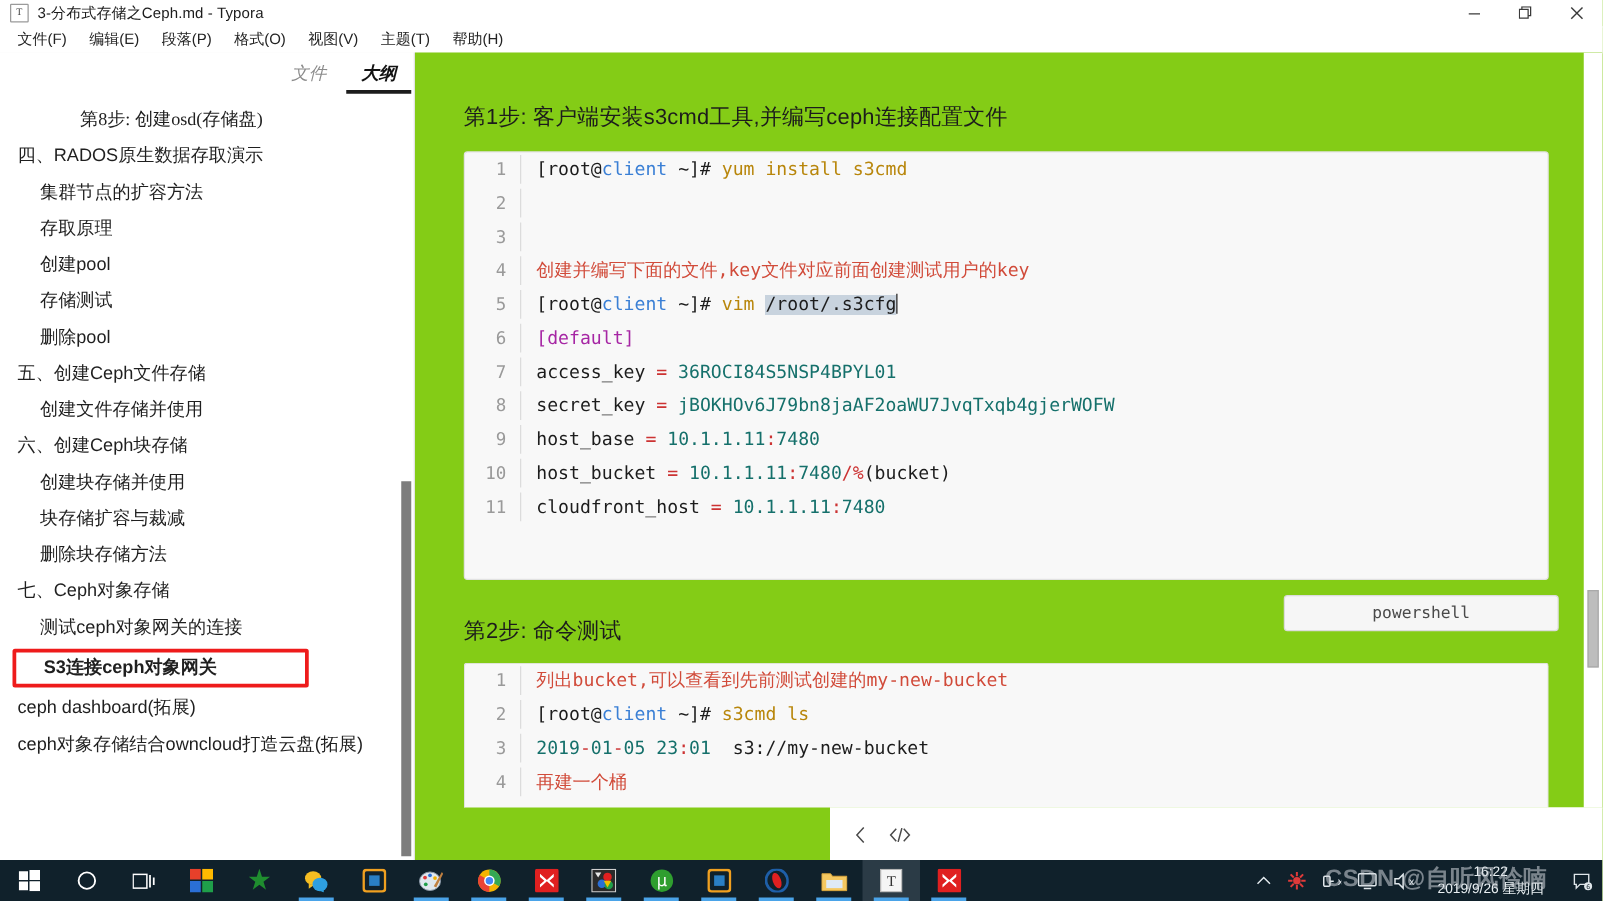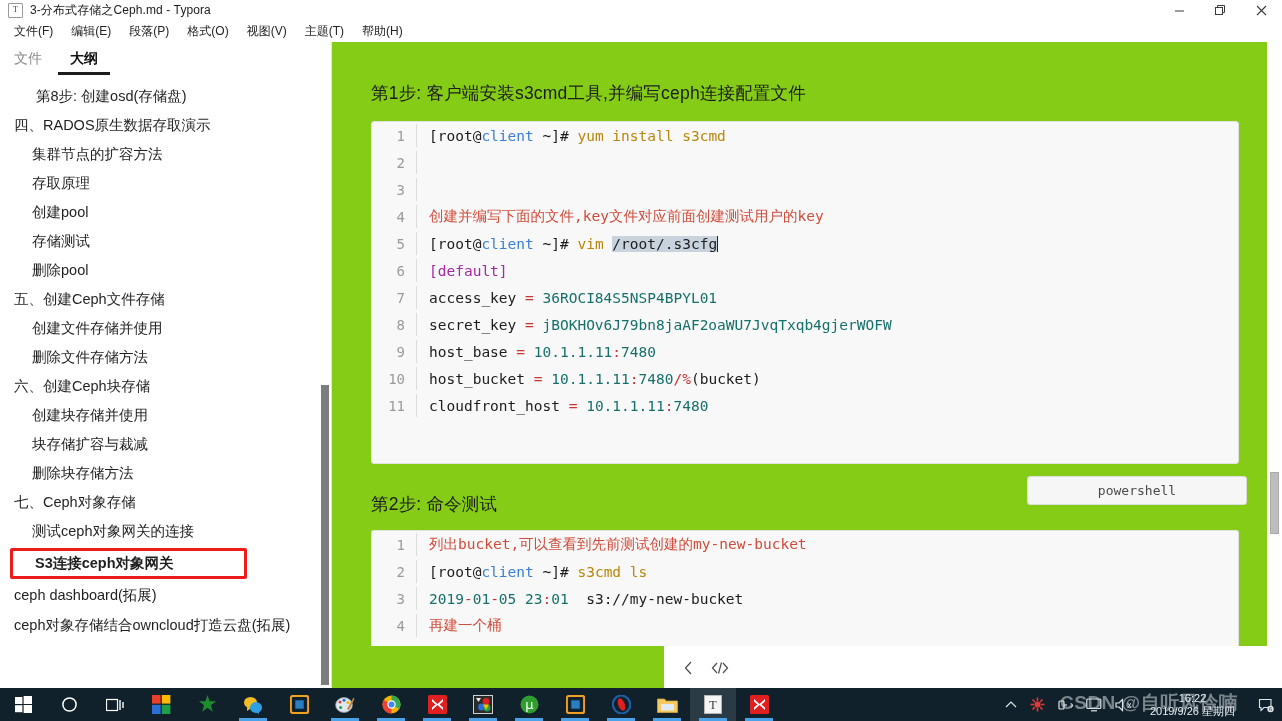--- a/index.html
+++ b/index.html
@@ -43,42 +43,42 @@
   
   .body-area{position:absolute;left:0;top:42px;width:1282px;height:646px;background:#fff;}
 
   
   .sidebar{
     position:absolute;left:0;top:0;width:331px;height:646px;
     background:#ffffff;border-right:1px solid #e3e3e3;overflow:hidden;
   }
   .side-tabs{
     position:absolute;left:0;top:0;width:331px;height:35px;
-    display:flex;align-items:flex-start;justify-content:flex-start;padding-top:8px;
+    display:flex;align-items:flex-start;justify-content:flex-end;padding-top:8px;font-style:italic;
   }
   .side-tab{
     font-size:14px;color:#8b8b8b;cursor:pointer;position:relative;
     padding:0 14px 7px 14px;
   }
   .side-tab.active{color:#121212;font-weight:bold;}
   .side-tab.active::after{
     content:"";position:absolute;left:2px;right:2px;bottom:0;height:3px;background:#1d1d1d;
   }
   .outline{
     position:absolute;left:0;top:40px;width:331px;height:606px;overflow:hidden;
     padding-top:0px;
   }
   .ol-item{
     font-size:14.5px;color:#1f1f1f;line-height:19px;padding:5px 12px 5px 0px;
     white-space:nowrap;cursor:pointer;
   }
   .ol-item.wrap{white-space:normal;line-height:20px;}
   .ol-lv1{padding-left:14px;}
   .ol-lv2{padding-left:32px;}
-  .ol-lv3{padding-left:36px;}
+  .ol-lv3{padding-left:64px;font-family:Liberation Serif, serif;}
   .ol-item.selected{
     font-weight:bold;border:3px solid #ee1b1b;border-radius:2px;
     margin:2px 84px 2px 10px;padding-left:22px;padding-top:3px;padding-bottom:3px;
   }
   .side-scroll{
     position:absolute;right:2px;top:343px;width:8px;height:300px;
     background:#7d7d7d;border-radius:0px;
   }
 
   
@@ -216,21 +216,20 @@
       <div class="outline" id="outline">
           <div class="ol-item ol-lv3">第8步: 创建osd(存储盘)</div>
           <div class="ol-item ol-lv1">四、RADOS原生数据存取演示</div>
           <div class="ol-item ol-lv2">集群节点的扩容方法</div>
           <div class="ol-item ol-lv2">存取原理</div>
           <div class="ol-item ol-lv2">创建pool</div>
           <div class="ol-item ol-lv2">存储测试</div>
           <div class="ol-item ol-lv2">删除pool</div>
           <div class="ol-item ol-lv1">五、创建Ceph文件存储</div>
           <div class="ol-item ol-lv2">创建文件存储并使用</div>
-          <div class="ol-item ol-lv2">删除文件存储方法</div>
           <div class="ol-item ol-lv1">六、创建Ceph块存储</div>
           <div class="ol-item ol-lv2">创建块存储并使用</div>
           <div class="ol-item ol-lv2">块存储扩容与裁减</div>
           <div class="ol-item ol-lv2">删除块存储方法</div>
           <div class="ol-item ol-lv1">七、Ceph对象存储</div>
           <div class="ol-item ol-lv2">测试ceph对象网关的连接</div>
           <div class="ol-item ol-lv2 selected">S3连接ceph对象网关</div>
           <div class="ol-item ol-lv1">ceph dashboard(拓展)</div>
           <div class="ol-item ol-lv1 wrap">ceph对象存储结合owncloud打造云盘(拓展)</div>
         </div>

